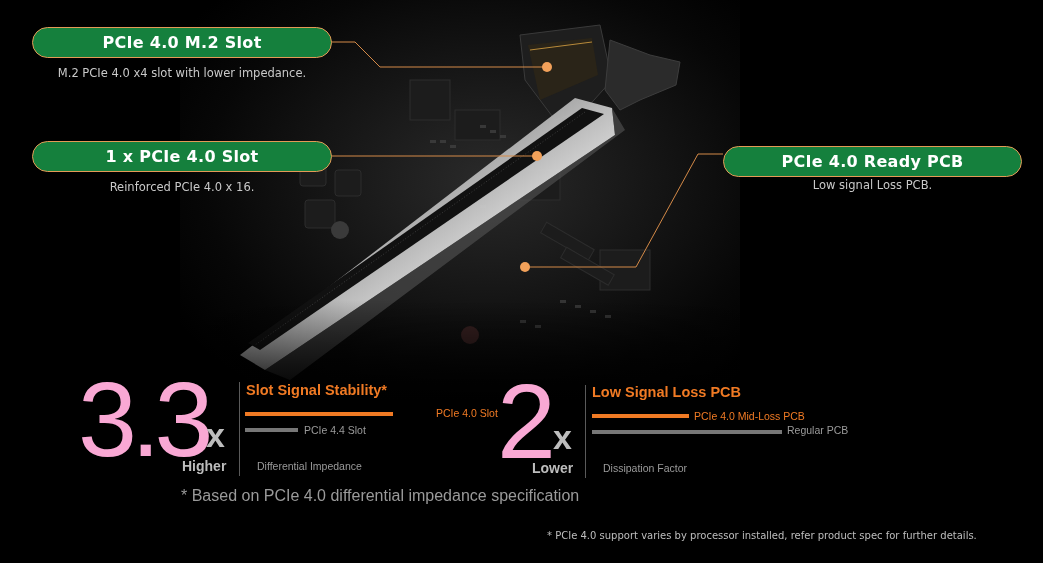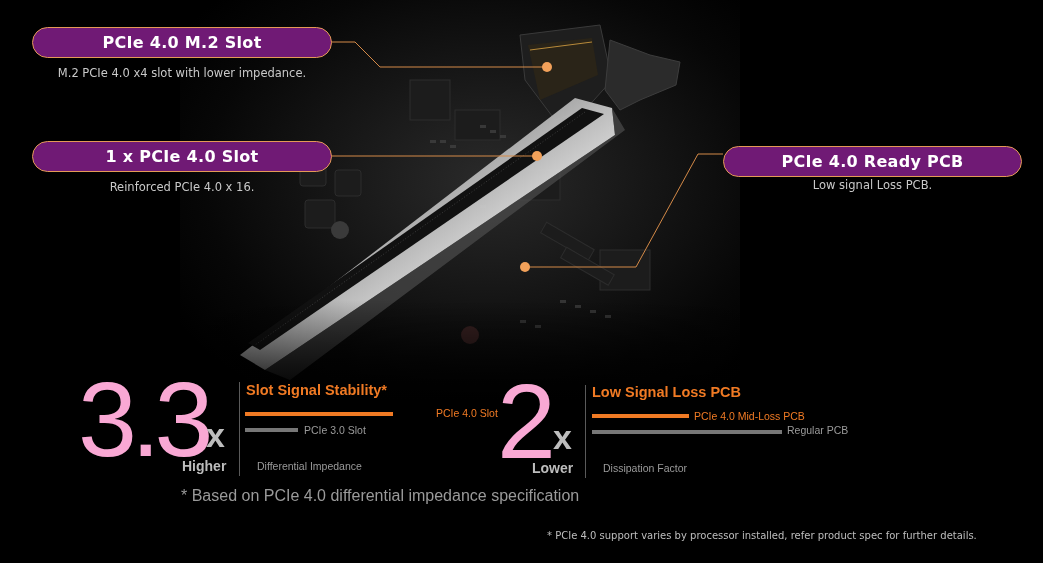--- a/index.html
+++ b/index.html
@@ -8,21 +8,21 @@
     background:#000; font-family:"DejaVu Sans", sans-serif; color:#fff;
   }
   .bg-glow {
     position:absolute; left:180px; top:0; width:560px; height:400px;
     background:radial-gradient(ellipse at 55% 45%, #2a2a2a 0%, #171717 35%, #070707 65%, #000 85%);
   }
   
   .board { position:absolute; left:0; top:0; width:1043px; height:563px; }
   .callout {
     position:absolute; border:1.5px solid #e49a56; border-radius:17px;
-    height:31px; box-sizing:border-box; background:#701a75;
+    height:31px; box-sizing:border-box; background:#15803d;
     display:flex; align-items:center; justify-content:center;
     font-family:"DejaVu Sans", sans-serif; font-weight:bold; font-size:16px; letter-spacing:0.3px;
   }
   .callout-desc {
     position:absolute; font-family:"DejaVu Sans", sans-serif; font-size:11.5px; color:#c9c9c9;
     text-align:center;
   }
   .big {
     position:absolute; font-family:"Liberation Sans", sans-serif; color:#f9a8d4;
     font-weight:normal; line-height:1;text-align:right;
@@ -136,21 +136,21 @@
 
 <div>
   <div class="big" style="left:78px;top:366px;font-size:106px;letter-spacing:-6px;">3.3</div>
   <div class="bigx" style="left:206px;top:418px;">x</div>
   <div class="subword" style="left:182px;top:458px;">Higher</div>
   <div class="vdivider" style="left:239px;top:382px;height:94px;"></div>
   <div class="stat-title" style="left:246px;top:382px;">Slot Signal Stability*</div>
   <div class="bar" style="left:245px;top:412px;width:148px;background:#f07a24;"></div>
   <div class="bar-label" style="left:398px;top:407px;color:#f07a24;padding-left:38px;">PCIe 4.0 Slot</div>
   <div class="bar" style="left:245px;top:428px;width:53px;background:#777;"></div>
-  <div class="bar-label" style="left:304px;top:424px;color:#9a9a9a;">PCIe 3.0 Slot</div>
+  <div class="bar-label" style="left:304px;top:424px;color:#9a9a9a;">PCIe 4.4 Slot</div>
   <div class="metric" style="left:247px;top:460px;">Differential Impedance</div>
   <div class="footnote" style="left:181px;top:487px;">* Based on PCIe 4.0 differential impedance specification</div>
 </div>
 
 <div>
   <div class="big" style="left:497px;top:368px;font-size:106px;">2</div>
   <div class="bigx" style="left:553px;top:420px;">x</div>
   <div class="subword" style="left:532px;top:460px;">Lower</div>
   <div class="vdivider" style="left:585px;top:385px;height:93px;"></div>
   <div class="stat-title" style="left:592px;top:384px;">Low Signal Loss PCB</div>

